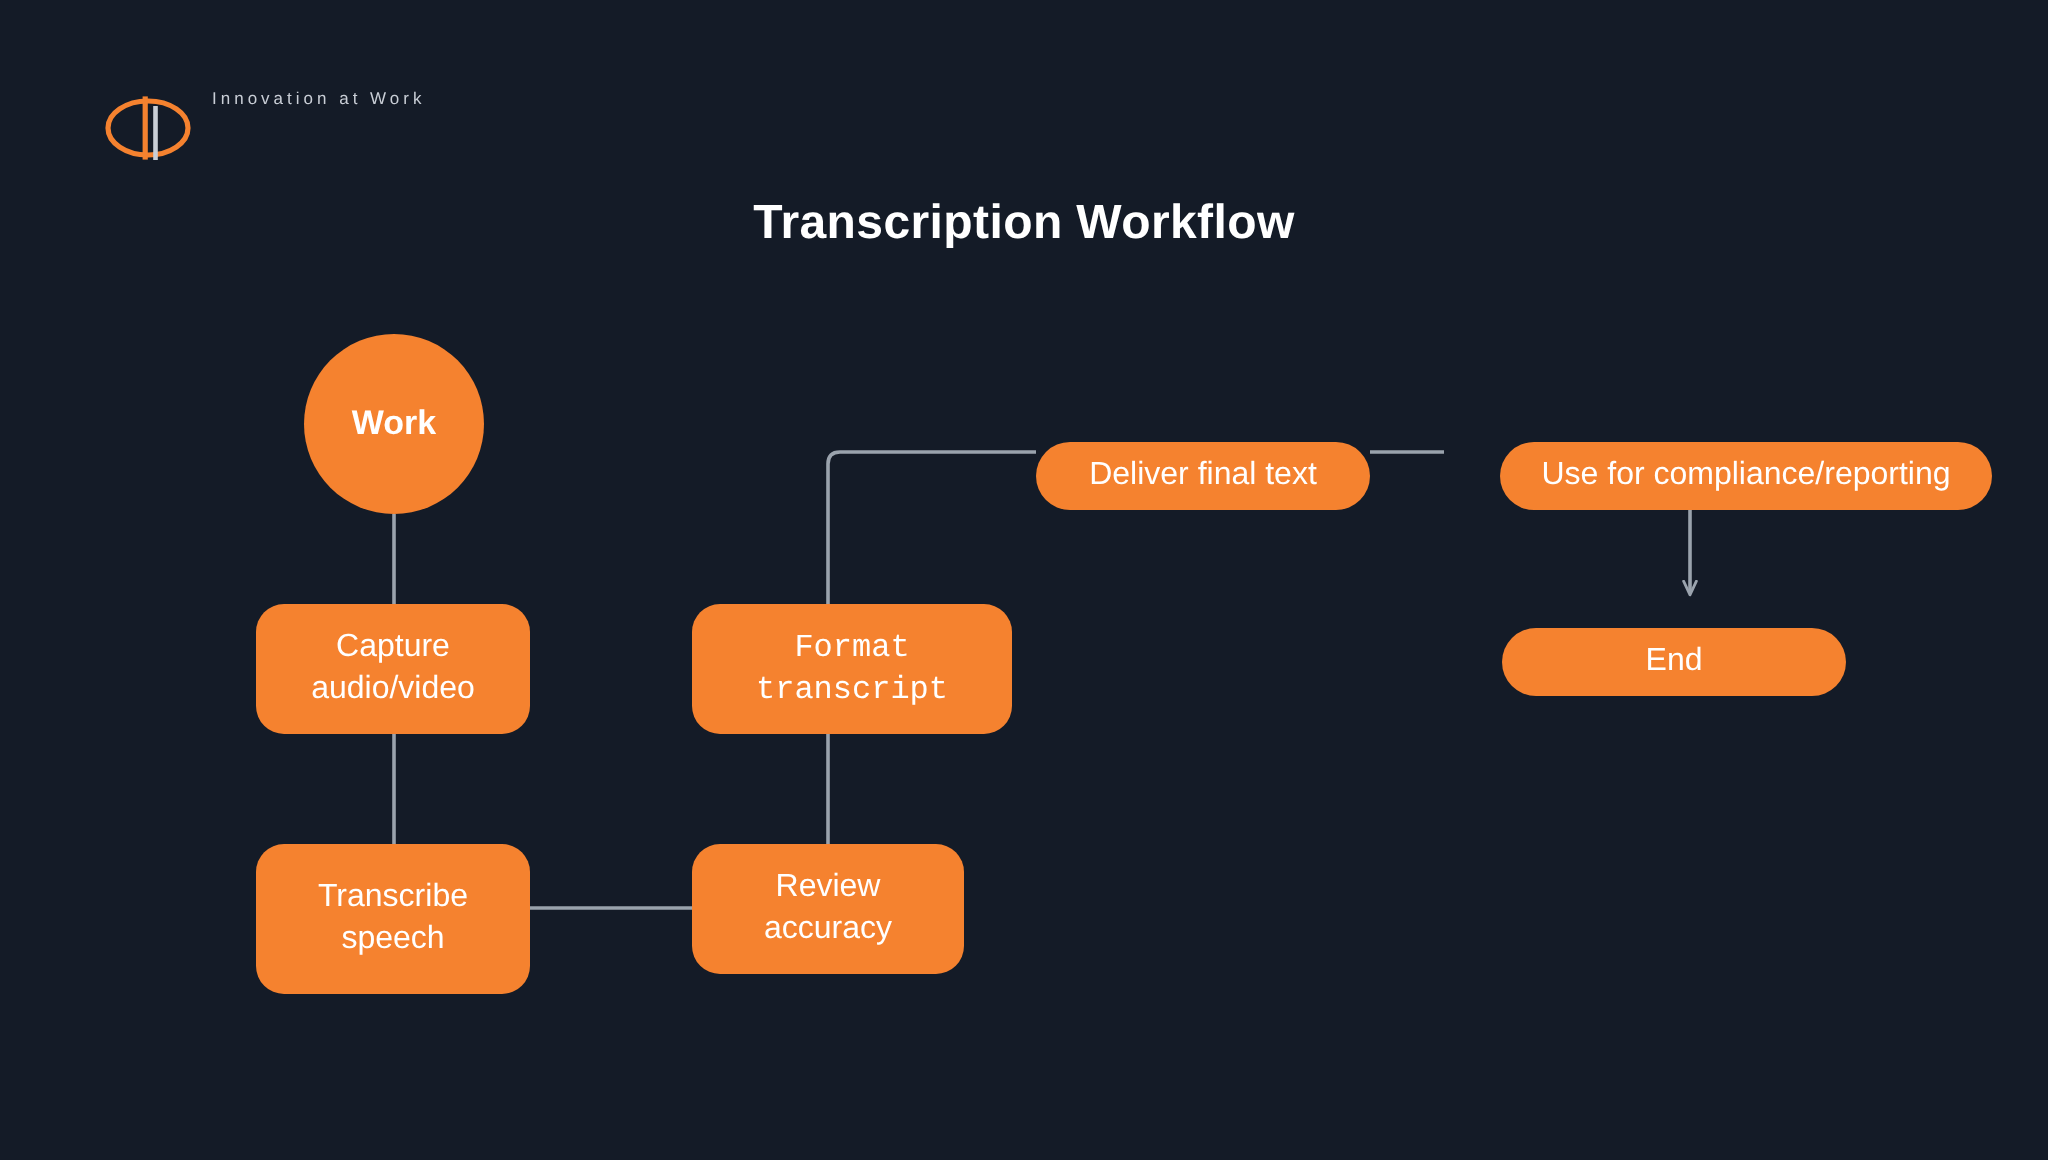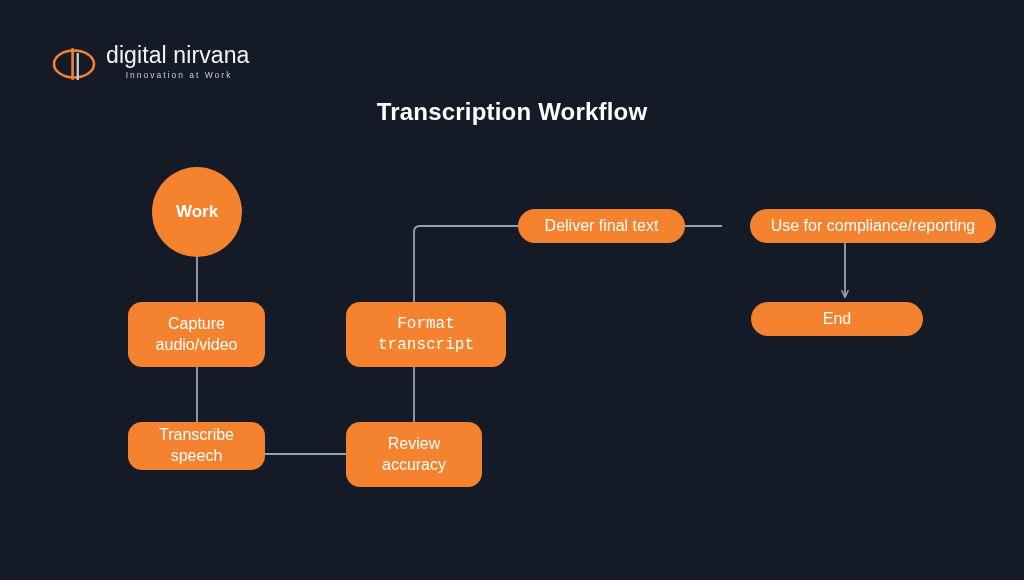--- a/index.html
+++ b/index.html
@@ -91,30 +91,31 @@
   }
   .node-box {
     border-radius: 14px;
     font-size: 16px;
     font-weight: 400;
   }
   .node-pill {
     border-radius: 18px;
     font-size: 16px;
     font-weight: 400;
+    margin-top: 12px;
   }
   .node-terminal {
     border-radius: 50%;
     font-size: 17px;
     font-weight: bold;
   }
 
   #node-start      { left: 152px; top: 167px; width: 90px;  height: 90px; }
   #node-capture    { left: 128px; top: 302px; width: 137px; height: 65px; }
-  #node-transcribe { left: 128px; top: 422px; width: 137px; height: 48px; }
+  #node-transcribe { left: 128px; top: 422px; width: 137px; height: 75px; }
   #node-review     { left: 346px; top: 422px; width: 136px; height: 65px; text-align: center; }
   #node-format     { left: 346px; top: 302px; width: 160px; height: 65px; font-family: Liberation Mono, monospace; }
   #node-deliver    { left: 518px; top: 209px; width: 167px; height: 34px; }
   #node-compliance { left: 750px; top: 209px; width: 246px; height: 34px; }
   #node-end        { left: 751px; top: 302px; width: 172px; height: 34px; }
 </style>
 </head>
 <body>
 
 <svg id="canvas" viewBox="0 0 1024 580" xmlns="http://www.w3.org/2000/svg">
@@ -143,21 +144,20 @@
 </svg>
 
 <div id="logo">
   <svg id="logo-mark" viewBox="0 0 44 38" xmlns="http://www.w3.org/2000/svg">
     <ellipse cx="22" cy="19" rx="20" ry="13.5" fill="none" stroke="#f5822f" stroke-width="2.6"></ellipse>
     <rect x="19.3" y="3.2" width="2.6" height="31.6" fill="#f5822f"></rect>
     <rect x="24.6" y="8.0" width="2.3" height="27.0" fill="#c9ced6"></rect>
     <path d="M13.5,9.2 A11.5,9.8 0 0 0 13.5,28.8" fill="none" stroke="#141b27" stroke-width="0"></path>
   </svg>
   <div id="logo-text-wrap">
-    <div id="logo-wordmark">digital nirvana</div>
     <div id="logo-tagline">Innovation at Work</div>
   </div>
 </div>
 
 <div id="title">Transcription Workflow</div>
 
 <div id="node-start" class="node node-terminal">
   <span class="node-label">Work</span>
 </div>
 

